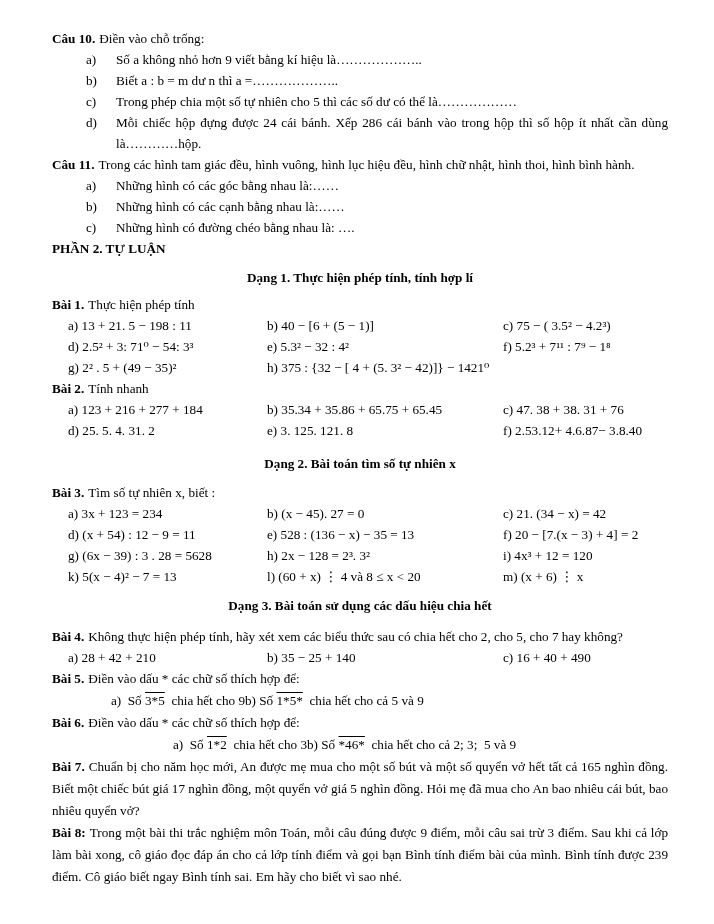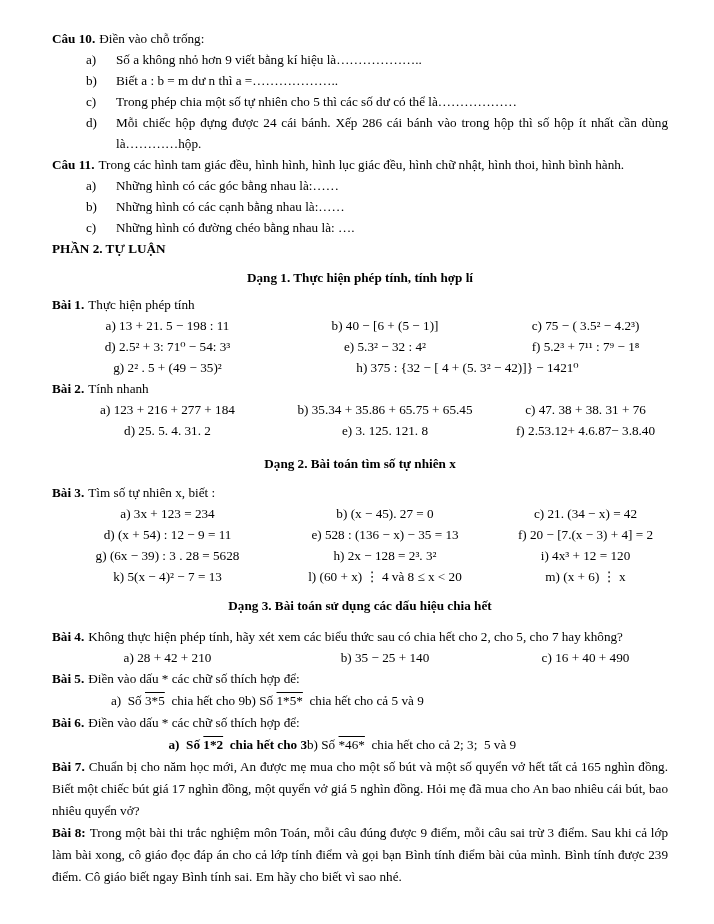--- a/index.html
+++ b/index.html
@@ -23,26 +23,26 @@
   .dang1{margin:8px 0 6px;}
   .dang2{margin:12px 0 8px;}
   .dang3{margin:8px 0 10px;}
   .bai-head{line-height:21px;}
   .grid3{
     display:grid;
     grid-template-columns:199px 236px 1fr;
     margin-left:16px;
     line-height:21px;
   }
-  .cell{white-space:nowrap;text-align:center;}
+  .cell{white-space:nowrap;}
   .span2{grid-column:2 / 4;}
   .row2{display:flex;margin-left:16px;line-height:23px;text-align:right;}
   .row2 .exitem{white-space:pre;}
   .b5-first{width:177px;flex:none;}
-  .b6-first{width:239px;flex:none;font-weight:bold;}
+  .b6-first{width:239px;flex:none;}
   .ovl{text-decoration:overline;}
   .just{text-align:justify;line-height:22px;}
 </style>
 </head>
 <body>
 
 <div class="page">
 
   <div>
     <p class="para"><b class="blabel">Câu 10.</b><span>Điền vào chỗ trống:</span></p>
@@ -58,21 +58,21 @@
         <span class="letter">c)</span>
         <span class="itext">Trong phép chia một số tự nhiên cho 5 thì các số dư có thể là………………</span>
       </div>
     <div class="hang">
         <span class="letter">d)</span>
         <span class="itext">Mỗi chiếc hộp đựng được 24 cái bánh. Xếp 286 cái bánh vào trong hộp thì số hộp ít nhất cần dùng là…………hộp.</span>
       </div>
   </div>
 
   <div>
-    <p class="para"><b class="blabel">Câu 11.</b><span>Trong các hình tam giác đều, hình hình, hình lục giác đều, hình chữ nhật, hình thoi, hình bình hành.</span></p>
+    <p class="para"><b class="blabel">Câu 11.</b><span>Trong các hình tam giác đều, hình vuông, hình lục hiệu đều, hình chữ nhật, hình thoi, hình bình hành.</span></p>
     <div class="hang">
         <span class="letter">a)</span>
         <span class="itext">Những hình có các góc bằng nhau là:……</span>
       </div>
     <div class="hang">
         <span class="letter">b)</span>
         <span class="itext">Những hình có các cạnh bằng nhau là:……</span>
       </div>
     <div class="hang">
         <span class="letter">c)</span>

